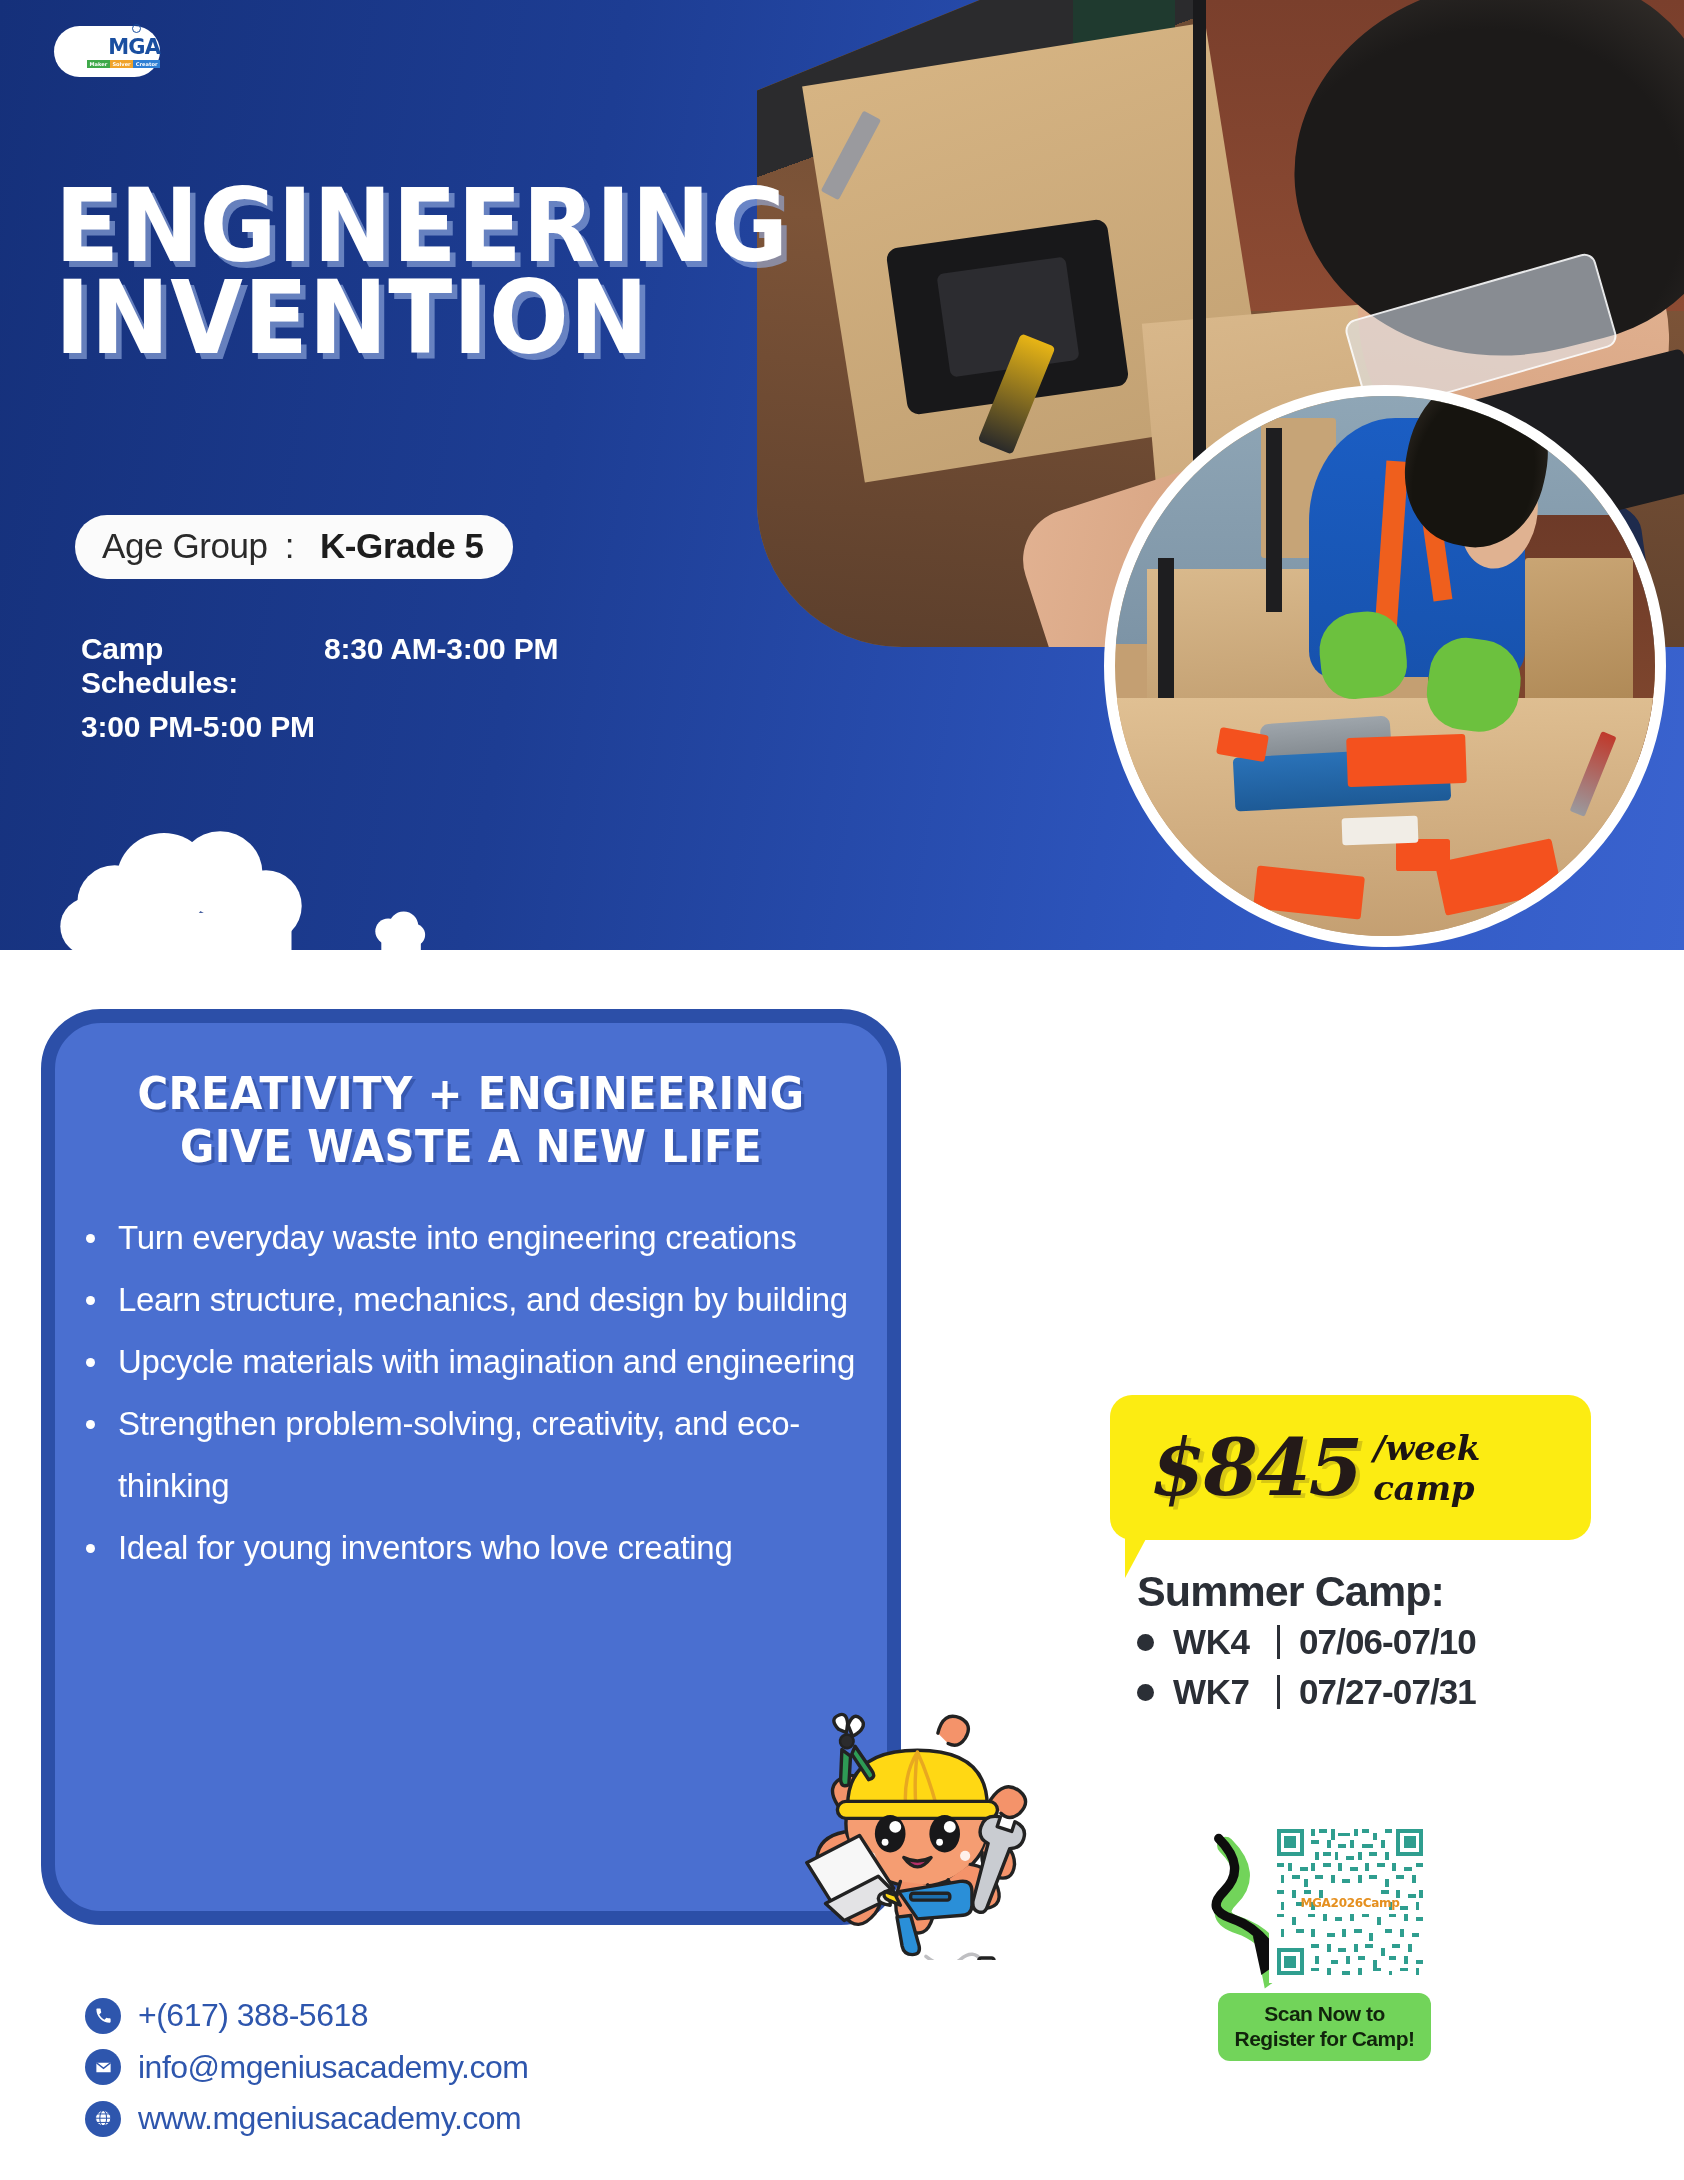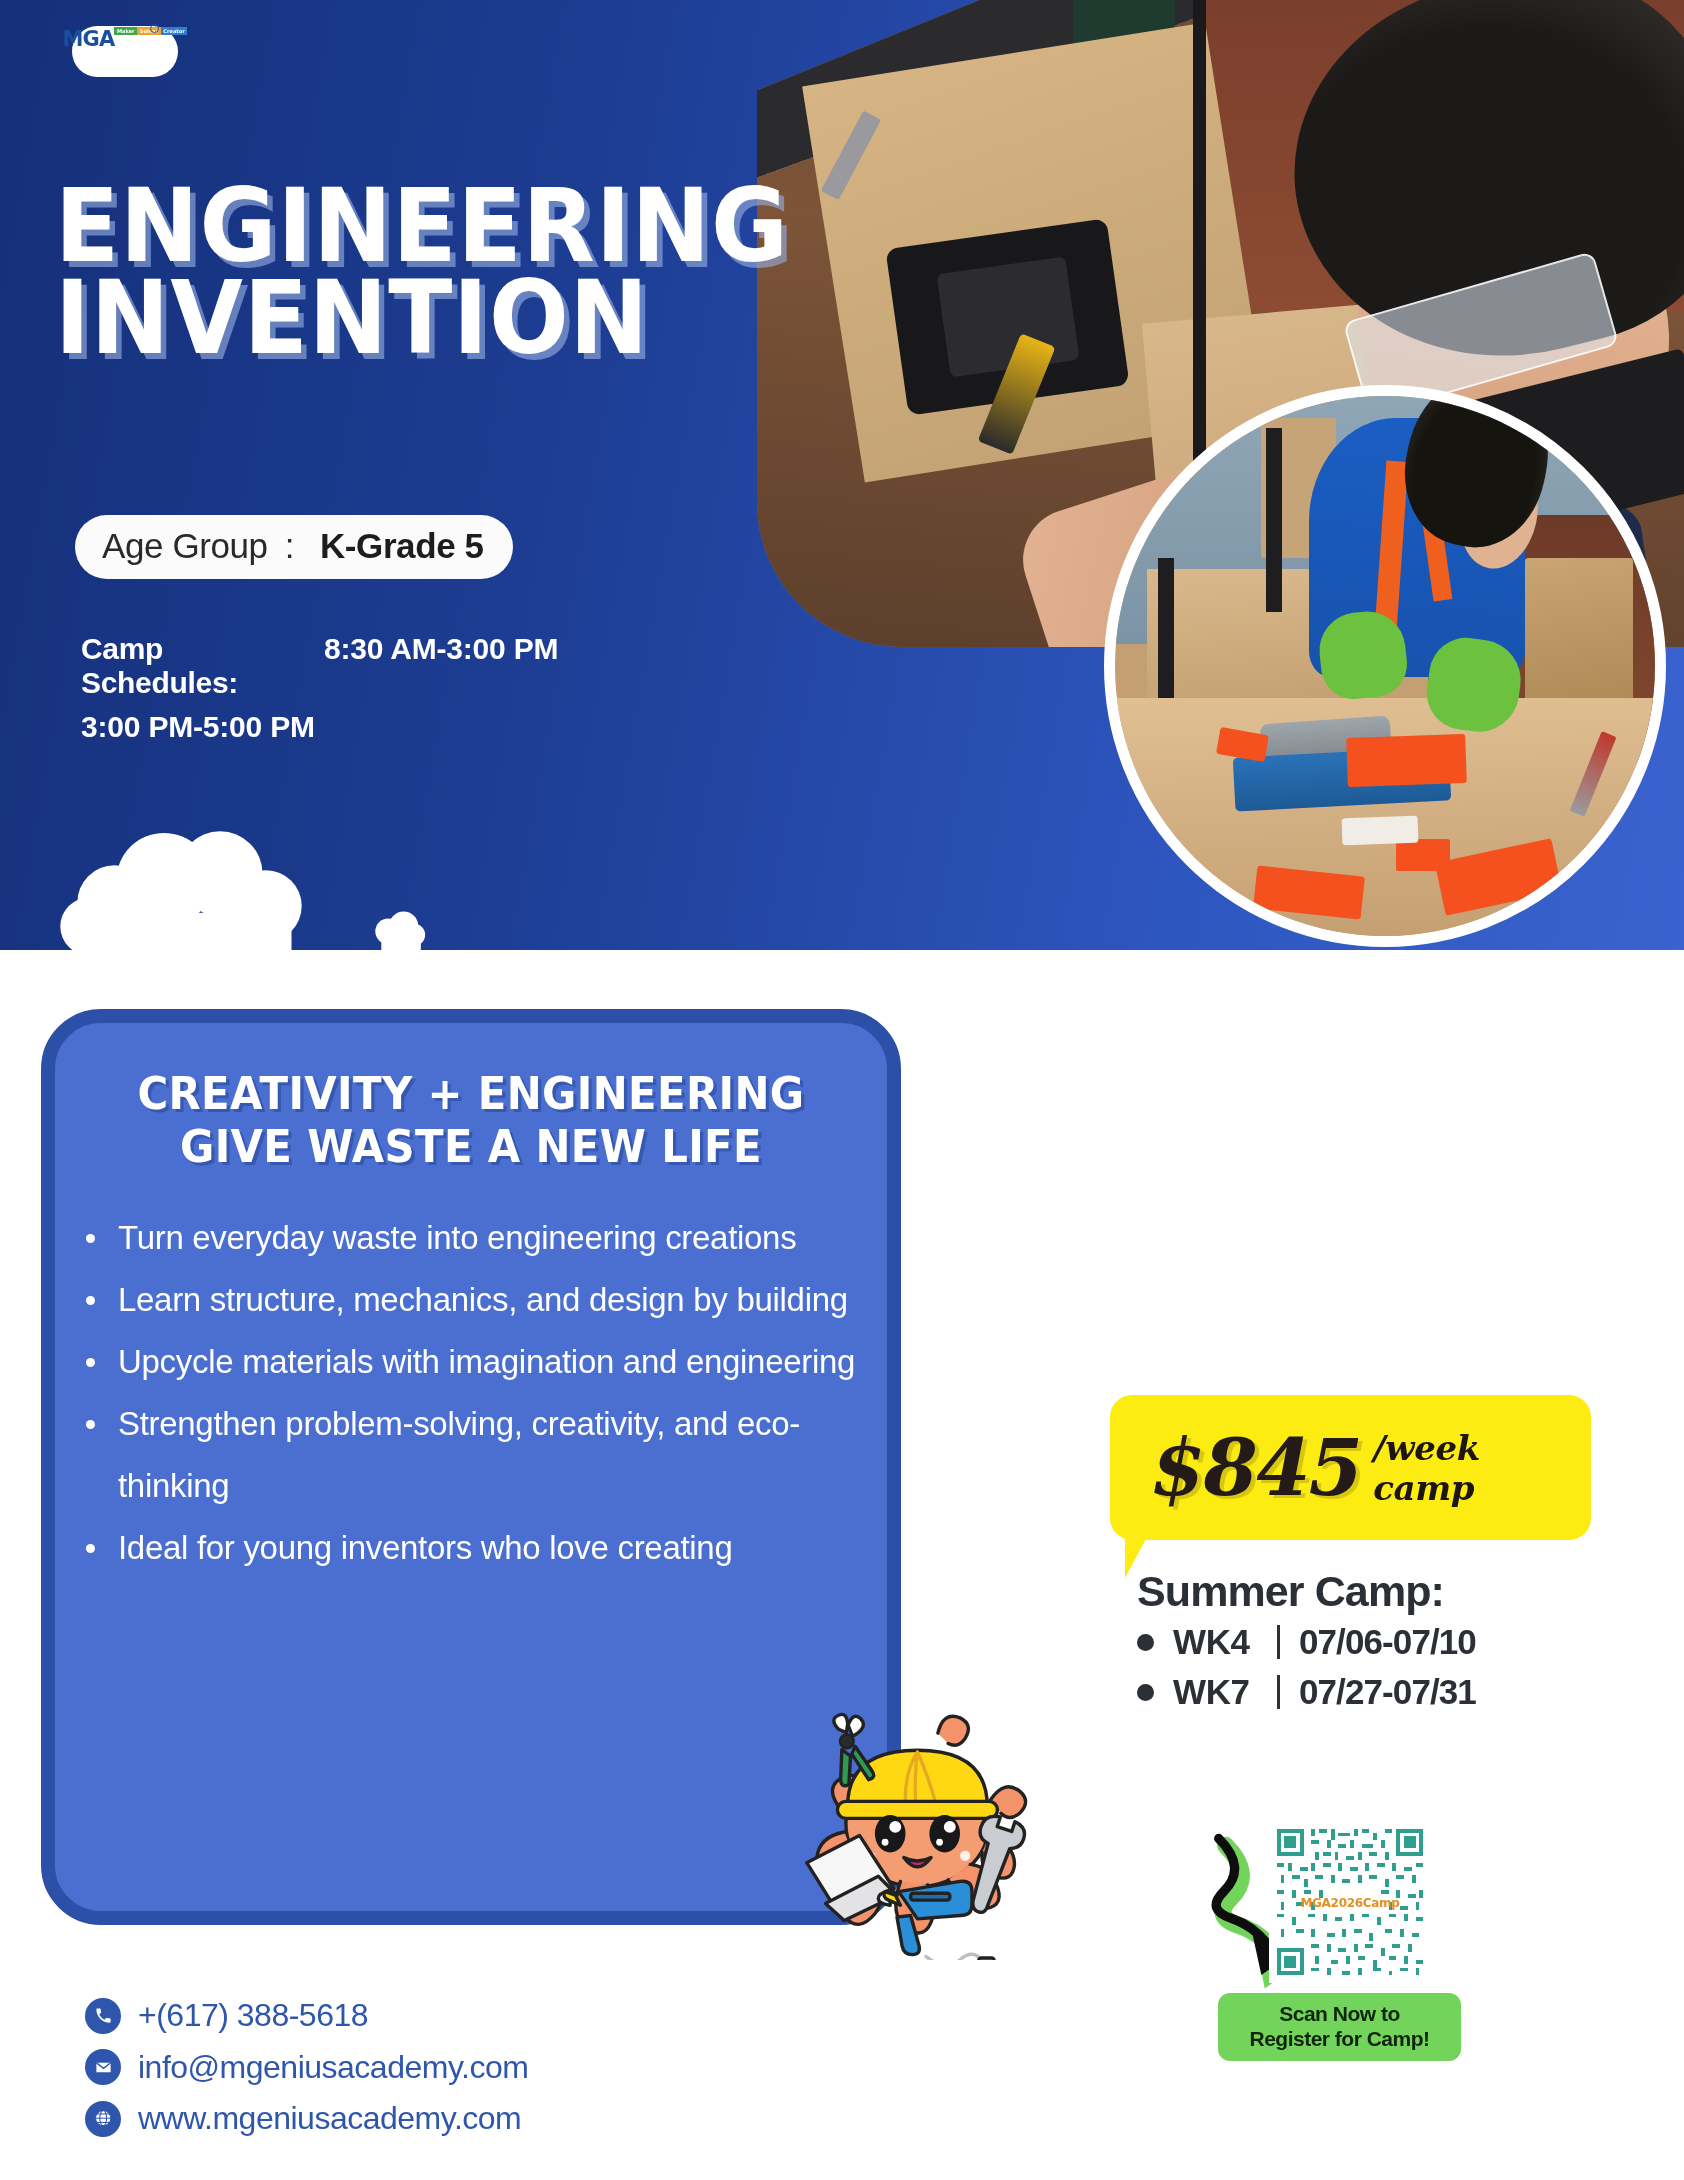--- a/index.html
+++ b/index.html
@@ -17,23 +17,23 @@
     background:linear-gradient(100deg,#15307a 0%,#1d3d93 34%,#2e56bf 72%,#3a63cf 100%);
     overflow:hidden;
   }
   .hero-sheen{
     position:absolute; right:-102px; top:-119px; width:767px; height:767px;
     background:radial-gradient(circle at 50% 50%, rgba(120,160,255,.28), rgba(120,160,255,0) 62%);
   }
 
   
   .logo-pill{
-    position:absolute; left:72px; top:25.6px; width:106px; height:51px;
+    position:absolute; left:54px; top:25.6px; width:106px; height:51px;
     background:#fff; border-radius:25.6px;
-    display:flex; align-items:flex-start; justify-content:center; flex-direction:row;
+    display:flex; align-items:flex-end; justify-content:center; flex-direction:column;
     z-index:40;
   }
   .logo-mark{ display:flex; align-items:flex-end; height:24px; }
   .logo-txt{
     font-family:"DejaVu Sans", sans-serif;
     font-weight:bold; font-size:21px; color:#1a4fa0; letter-spacing:-0.9px;
     line-height:21px; position:relative;
   }
   .logo-gear{
     position:absolute; right:19px; top:-1.7px; width:9.4px; height:9.4px;
@@ -285,21 +285,21 @@
     background:#fff;
   }
   .qr-label-txt{
     position:absolute; left:0; right:0; top:75px; text-align:center;
     font-family:"DejaVu Sans", sans-serif;
     font-size:12px; font-weight:bold; color:#e59020; letter-spacing:-0.3px;
     z-index:5;
   }
   .qr-cta{
     margin-top:10.2px; margin-left:-51px;
-    width:243px;
+    width:213px;
     background:#72d45a; border-radius:12px;
     padding:7.7px 8.5px 9.4px 8.5px;
     text-align:center;
     font-size:21px; font-weight:bold; color:#11240c; line-height:25.6px;
     letter-spacing:-0.5px;
   }
 
   
   .contact{ position:absolute; left:85px; top:1997px; z-index:30; }
   .c-row{ display:flex; align-items:center; margin-bottom:14.5px; }

